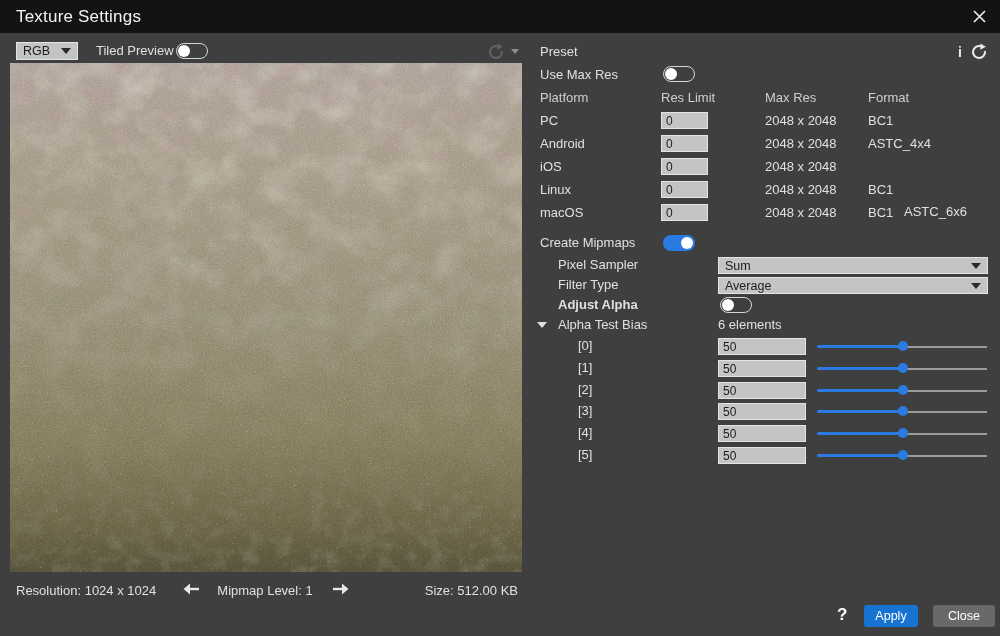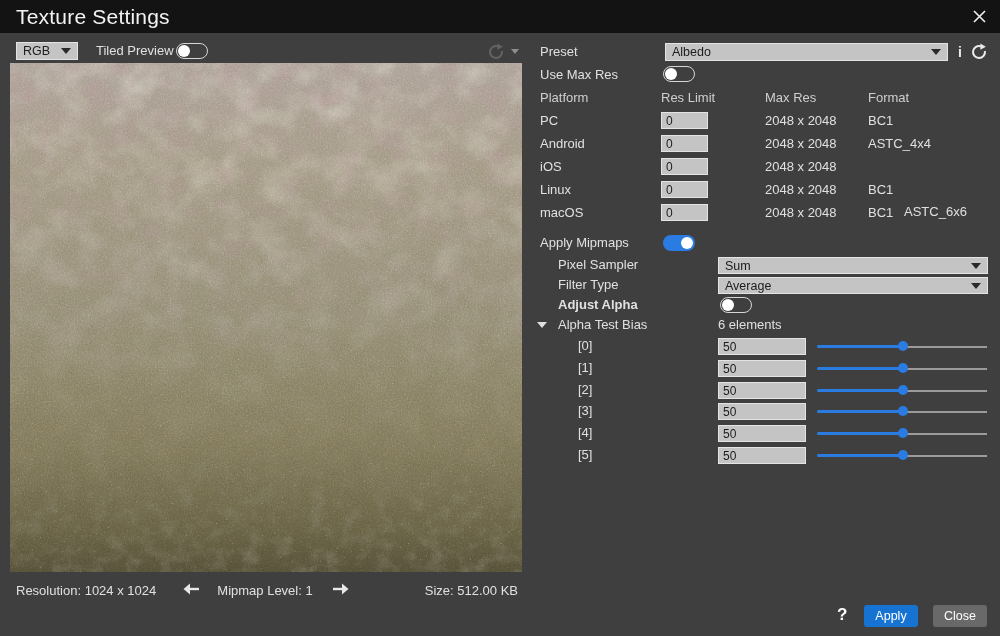--- a/index.html
+++ b/index.html
@@ -7,21 +7,21 @@
   body { font-family:"Liberation Sans", sans-serif; }
   .window {
     position:relative; width:1000px; height:636px;
     background:#3f3f3f; overflow:hidden; color:#e2e2e2;
   }
   
   .titlebar {
     position:absolute; left:0; top:0; width:1000px; height:33px;
     background:#131313; display:flex; align-items:center; padding:0 16px;
   }
-  .titlebar .title { font-size:21px; color:#f2f2f2; letter-spacing:0.2px;text-align:center; }
+  .titlebar .title { font-size:17px; color:#f2f2f2; letter-spacing:0.2px;text-align:center; }
   .close-btn {
     position:absolute; right:6px; top:0; width:30px; height:33px;
     display:flex; align-items:center; justify-content:center; cursor:pointer;
   }
   
   .lbl {
     position:absolute; height:18px; line-height:18px;
     font-size:13px; color:#e0e0e0; white-space:nowrap;
   }
   .lbl.dim { color:#cfcfcf; }
@@ -61,21 +61,21 @@
   .preview svg { display:block; }
   
   .arrow-btn { position:absolute; width:22px; height:20px; cursor:pointer; }
   
   .btn {
     position:absolute; height:22px; border:none; border-radius:3px;
     font-size:12.5px; color:#ffffff; font-family:"Liberation Sans", sans-serif;
     display:flex; align-items:center; justify-content:center; cursor:pointer;
   }
   .btn.apply { background:#1673d2; width:54px; }
-  .btn.close { background:#696969; width:54px; }
+  .btn.close { background:#696969; width:62px; }
   .help {
     position:absolute; color:#ffffff; font-size:17px; font-weight:bold; cursor:pointer;
   }
   .icon-btn { position:absolute; cursor:pointer; }
   .tri-collapse {
     position:absolute; width:0; height:0; cursor:pointer;
     border-left:5px solid transparent; border-right:5px solid transparent;
     border-top:6px solid #e0e0e0;
   }
 </style>
@@ -180,24 +180,20 @@
   <span class="lbl" style="left:210px; top:582px; width:110px; text-align:center;">Mipmap Level: 1</span>
   <div class="arrow-btn" style="left:331px; top:580px;">
     <svg width="20" height="18" viewBox="0 0 20 18">
       <path d="M2 9 L13 9" stroke="#e8e8e8" stroke-width="2.4" fill="none"></path>
       <polygon points="11,3.4 17.5,9 11,14.6" fill="#e8e8e8"></polygon>
     </svg>
   </div>
   <span class="lbl" style="right:482px; top:582px;">Size: 512.00 KB</span>
 
   <span class="lbl" style="left:540px; top:43px;">Preset</span>
-  <div class="dropdown" style="left:665px; top:43px; width:283px; height:18px;">
-    <span>Albedo</span>
-    <span class="caret"></span>
-  </div>
   <div class="icon-btn" style="left:955px; top:43px; width:10px; height:18px; color:#ececec; font-size:14px; font-weight:bold; line-height:18px; text-align:center;">i</div>
   <div class="icon-btn" style="left:970px; top:42px;">
     <svg width="18" height="18" viewBox="0 0 18 18">
       <path d="M11.0 4.4 A6 6 0 1 0 14.9 9.0" stroke="#ececec" stroke-width="2" fill="none"></path>
       <polygon points="10.4,1.6 15.8,4.8 10.4,7.8" fill="#ececec"></polygon>
     </svg>
   </div>
 
   <span class="lbl" style="left:540px; top:66px;">Use Max Res</span>
   <div class="toggle off" style="left:663px; top:66px;">
@@ -227,21 +223,21 @@
   <span class="lbl" style="left:540px; top:181px;">Linux</span>
   <input class="num-input" style="left: 661px; top: 181px; width: 47px; height: 17px;" value="0">
   <span class="lbl" style="left:765px; top:181px;">2048 x 2048</span>
   <span class="lbl" style="left:868px; top:181px;">BC1</span>
 
   <span class="lbl" style="left:540px; top:204px;">macOS</span>
   <input class="num-input" style="left: 661px; top: 204px; width: 47px; height: 17px;" value="0">
   <span class="lbl" style="left:765px; top:204px;">2048 x 2048</span>
   <span class="lbl" style="left:868px; top:204px;">BC1</span>
 
-  <span class="lbl" style="left:540px; top:234px;">Apply Mipmaps</span>
+  <span class="lbl" style="left:540px; top:234px;">Create Mipmaps</span>
   <div class="toggle on" style="left:663px; top:235px;">
     <div class="knob"></div>
   </div>
 
   <span class="lbl" style="left:558px; top:256px;">Pixel Sampler</span>
   <div class="dropdown" style="left:718px; top:257px; width:270px; height:17px;">
     <span>Sum</span>
     <span class="caret"></span>
   </div>
 

